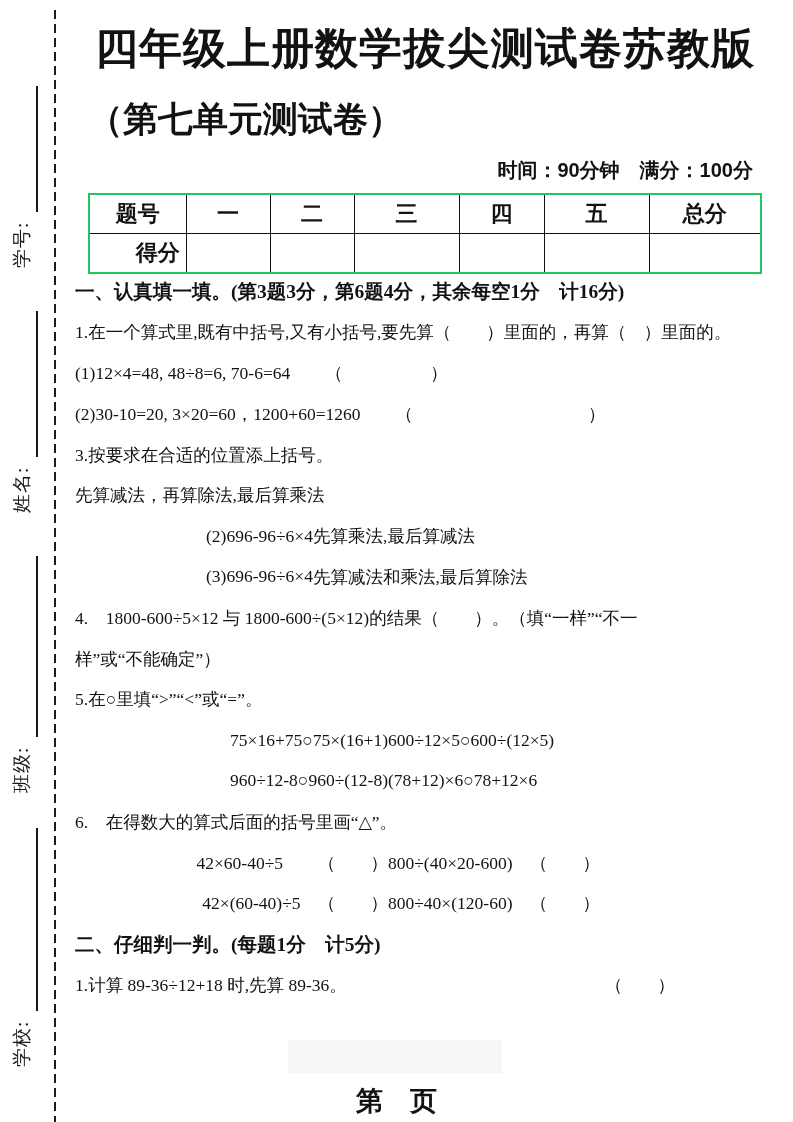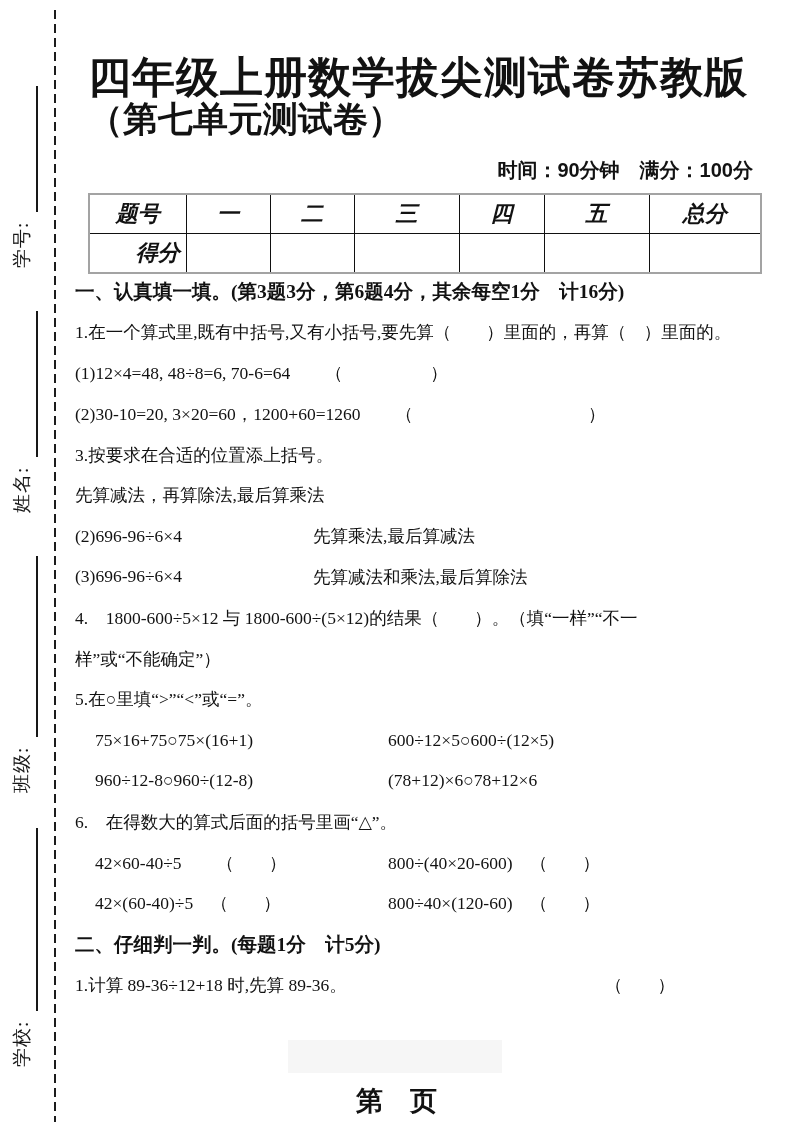--- a/index.html
+++ b/index.html
@@ -9,39 +9,39 @@
   
   .dashed-line{position:absolute;left:54px;top:10px;width:2px;height:1112px;
         background:repeating-linear-gradient(to bottom,#1c1c1c 0 9px,transparent 9px 14px);}
   .side-unit{position:absolute;left:11px;height:27px;transform:rotate(-90deg);
         transform-origin:left top;display:flex;align-items:flex-end;white-space:nowrap;
         font-size:19px;color:#161616;}
   .side-label{margin-bottom:3px;letter-spacing:1px;}
   .side-line{display:inline-block;height:0;border-bottom:2px solid #181818;margin-left:10px;margin-bottom:0;}
 
   
-  .title{position:absolute;left:88px;width:674px;top:20px;
+  .title{position:absolute;left:88px;width:674px;top:20px;text-align:center;
         font-family:"Liberation Sans","DejaVu Sans",sans-serif;font-weight:bold;
-        font-size:43px;letter-spacing:1px;margin-top:29px;}
+        font-size:43px;letter-spacing:1px;}
   .subtitle{position:absolute;left:88px;width:674px;top:96px;text-align:left;
         font-family:Liberation Mono, monospace;font-weight:bold;font-size:35px;}
   .meta{position:absolute;top:157px;right:40px;font-size:20px;font-weight:bold;
         font-family:"Liberation Sans","DejaVu Sans",sans-serif;}
 
   
   table.score{position:absolute;left:88px;top:193px;border-collapse:collapse;table-layout:fixed;
-        border:2px solid #a3a3a3;font-style:italic;}
+        border:2px solid #22c55e;}
   table.score td{border:1.5px solid #111;text-align:center;vertical-align:middle;
         font-weight:bold;font-size:22px;padding:0;}
   table.score tr.r1 td{height:38px;}
   table.score tr.r2 td{height:38px;padding-left:40px;}
 
   
   .content{position:absolute;left:75px;top:271px;width:700px;font-size:17.5px;}
-  .line{height:40.8px;display:flex;align-items:center;white-space:pre;}
+  .line{height:40.8px;display:flex;align-items:center;white-space:pre;text-align:right;}
   .line.h{font-size:19.5px;font-weight:bold;}
   .pl3{flex:none;width:238px;}
   .pl5{flex:none;width:293px;margin-left:20px;}
   .tf-blank{margin-left:auto;margin-right:100px;}
 
   
   .footer{position:absolute;left:0;top:1083px;width:793px;text-align:center;
         font-family:"Liberation Sans","DejaVu Sans",sans-serif;font-weight:bold;font-size:27px;}
   .wm{position:absolute;left:288px;top:1040px;width:214px;height:33px;background:#f6f6f6;}
 </style>

